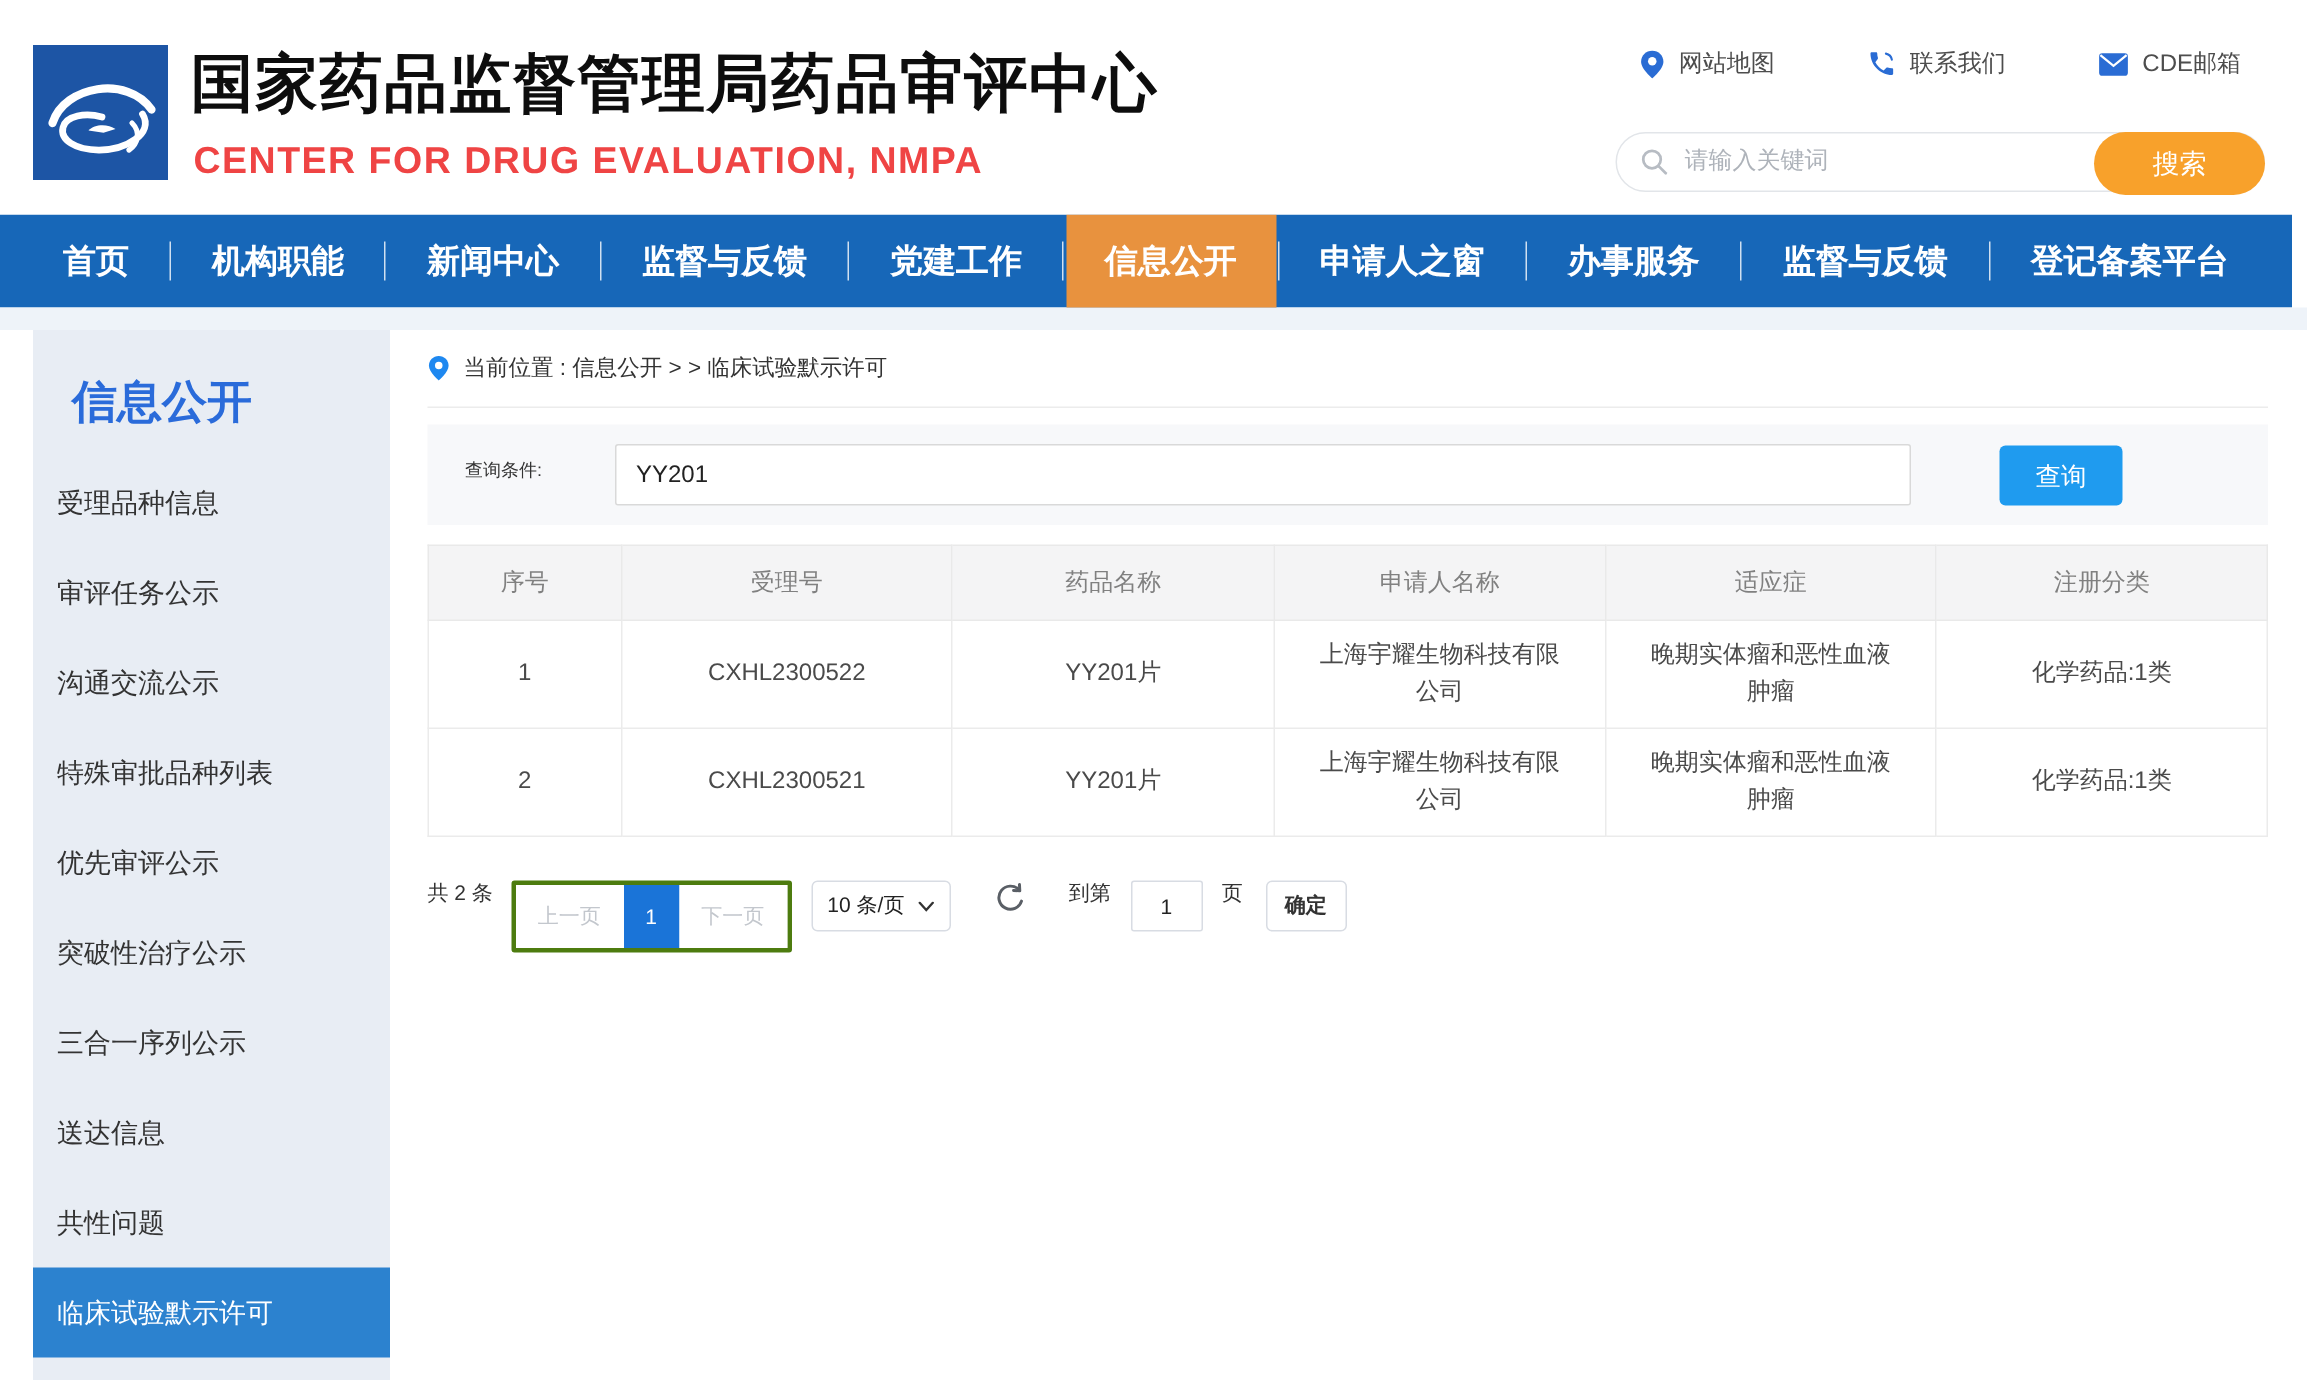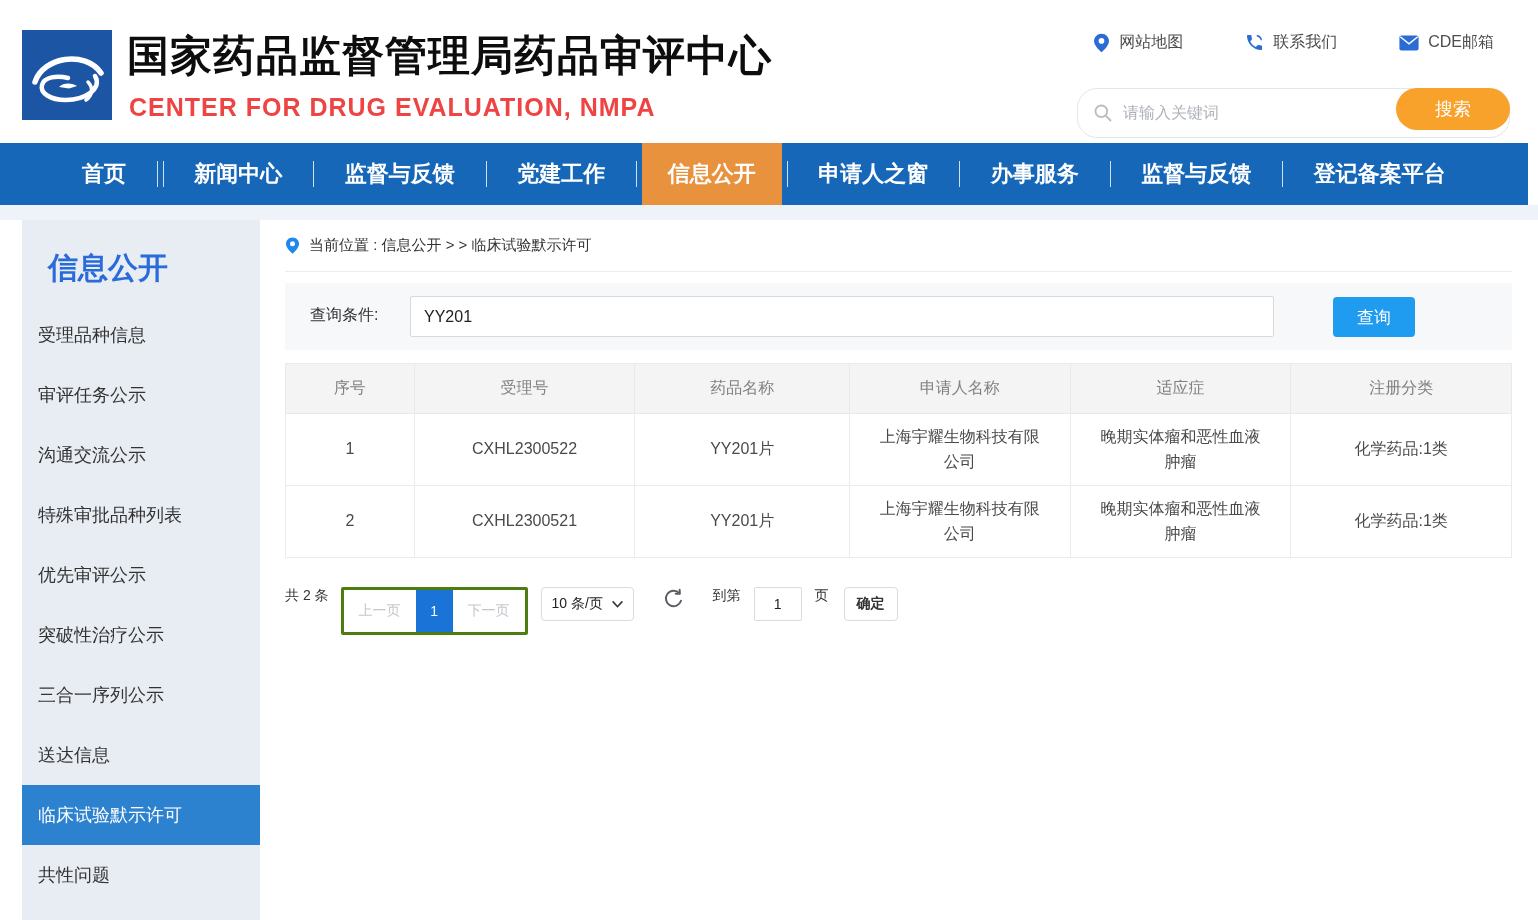--- a/index.html
+++ b/index.html
@@ -16,40 +16,40 @@
     color:#0d0d0d; letter-spacing:1px; white-space:nowrap;
   }
   .title-en {
     position:absolute; left:129px; top:93px; font-size:25px; font-weight:bold;
     color:#ef4444; letter-spacing:1px; white-space:nowrap;
   }
   .quick-links { position:absolute; top:32px; right:44px; display:flex; gap:62px; }
   .quick-link { display:flex; align-items:center; gap:9px; font-size:16px; color:#4d4d4d; cursor:pointer; }
   .quick-link svg { display:block; }
   .searchbar {
-    position:absolute; top:88px; left:1077px; width:433px; height:50px;
+    position:absolute; top:88px; left:1077px; width:433px; height:40px;
     border:1px solid #e2e5e9; border-radius:20px; background:#fff;
     display:flex; align-items:center;
   }
   .searchbar .mag { margin-left:15px; flex:0 0 auto; }
   .searchbar input {
     flex:1; border:none; outline:none; background:transparent;
     font-size:16px; color:#333; padding:0 10px; min-width:0;
     font-family:inherit;
   }
   .searchbar input::placeholder { color:#aeb3ba; }
   .search-btn {
     position:absolute; right:-1px; top:-1px; width:114px; height:42px;
     border:none; border-radius:21px; background:#f8a12b; color:#fff;
     font-size:18px; cursor:pointer; font-family:inherit;
   }
   
   .nav {
     width:1528px; height:62px; background:#1767b8;
-    display:flex; align-items:stretch; padding:0 56px;
+    display:flex; align-items:stretch; padding:0 16px;
     justify-content:space-between;
   }
   .nav-item {
     display:flex; align-items:center; padding:0 26px;
     color:#fff; font-size:22px; font-weight:bold; cursor:pointer; white-space:nowrap;
   }
   .nav-item.active { background:#e8923e; }
   .nav-sep { width:1px; height:26px; background:rgba(255,255,255,.8); align-self:center; flex:0 0 auto; }
   .band { width:100%; height:15px; background:#eef3f9; }
   
@@ -65,21 +65,21 @@
   }
   .sidebar-item.active { background:#2c82cf; color:#fff; }
   .content { position:absolute; left:285px; top:0; width:1227px; }
   
   .breadcrumb {
     height:52px; display:flex; align-items:center; gap:9px;
     font-size:15px; color:#333; border-bottom:1px solid #ececec;
   }
   
   .querybar { position:relative; margin-top:11px; height:67px; background:#f7f8fa; }
-  .query-label { position:absolute; left:25px; top:22px; font-size:16px; color:#333;text-align:center; }
+  .query-label { position:absolute; left:25px; top:22px; font-size:12px; color:#333;text-align:center; }
   .query-input {
     position:absolute; left:125px; top:13px; width:864px; height:41px;
     border:1px solid #d9d9d9; border-radius:2px; background:#fff;
     font-size:16px; color:#222; padding:0 13px; outline:none; font-family:inherit;
   }
   .query-btn {
     position:absolute; left:1048px; top:14px; width:82px; height:40px;
     border:none; border-radius:4px; background:#1f9bef; color:#fff;
     font-size:17px; cursor:pointer; font-family:inherit;
   }
@@ -173,20 +173,21 @@
         <line x1="15.5" y1="15.5" x2="21" y2="21" stroke="#b7bcc3" stroke-width="2.2" stroke-linecap="round"></line>
       </svg>
       <input type="text" placeholder="请输入关键词" style="">
       <button class="search-btn">搜索</button>
     </div>
   </div>
 
   <div class="nav">
     <div class="nav-item">首页</div>
     <div class="nav-sep"></div>
+    <div class="nav-item">机构职能</div>
     <div class="nav-sep"></div>
     <div class="nav-item">新闻中心</div>
     <div class="nav-sep"></div>
     <div class="nav-item">监督与反馈</div>
     <div class="nav-sep"></div>
     <div class="nav-item">党建工作</div>
     <div class="nav-sep"></div>
     <div class="nav-item active">信息公开</div>
     <div class="nav-sep"></div>
     <div class="nav-item">申请人之窗</div>
@@ -205,22 +206,22 @@
     <div class="sidebar">
       <div class="sidebar-title">信息公开</div>
       <div class="sidebar-item">受理品种信息</div>
       <div class="sidebar-item">审评任务公示</div>
       <div class="sidebar-item">沟通交流公示</div>
       <div class="sidebar-item">特殊审批品种列表</div>
       <div class="sidebar-item">优先审评公示</div>
       <div class="sidebar-item">突破性治疗公示</div>
       <div class="sidebar-item">三合一序列公示</div>
       <div class="sidebar-item">送达信息</div>
+      <div class="sidebar-item">共性问题</div>
       <div class="sidebar-item active">临床试验默示许可</div>
-      <div class="sidebar-item">共性问题</div>
     </div>
 
     <div class="content">
 
       <div class="breadcrumb">
         <svg width="15" height="19" viewBox="0 0 24 28">
           <path d="M12 1 C6 1 1.5 5.6 1.5 11.4 c0 7 10.5 15.6 10.5 15.6 s10.5-8.6 10.5-15.6 C22.5 5.6 18 1 12 1z" fill="#1e88f0"></path>
           <circle cx="12" cy="11" r="4" fill="#fff"></circle>
         </svg>
         <span>当前位置 : 信息公开 &gt; &gt; 临床试验默示许可</span>

